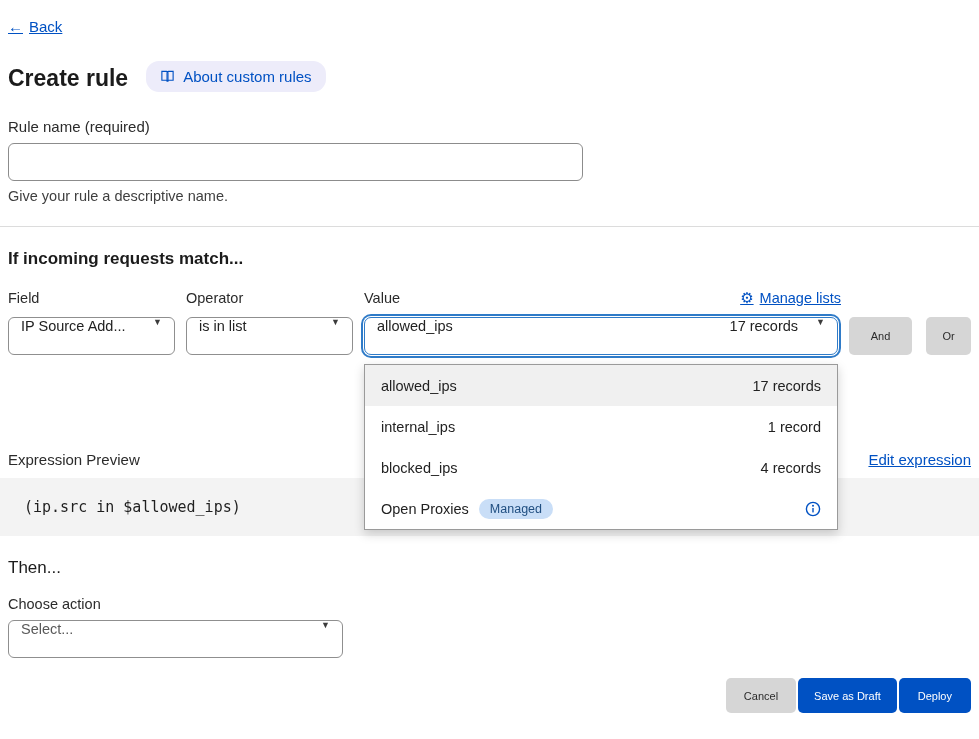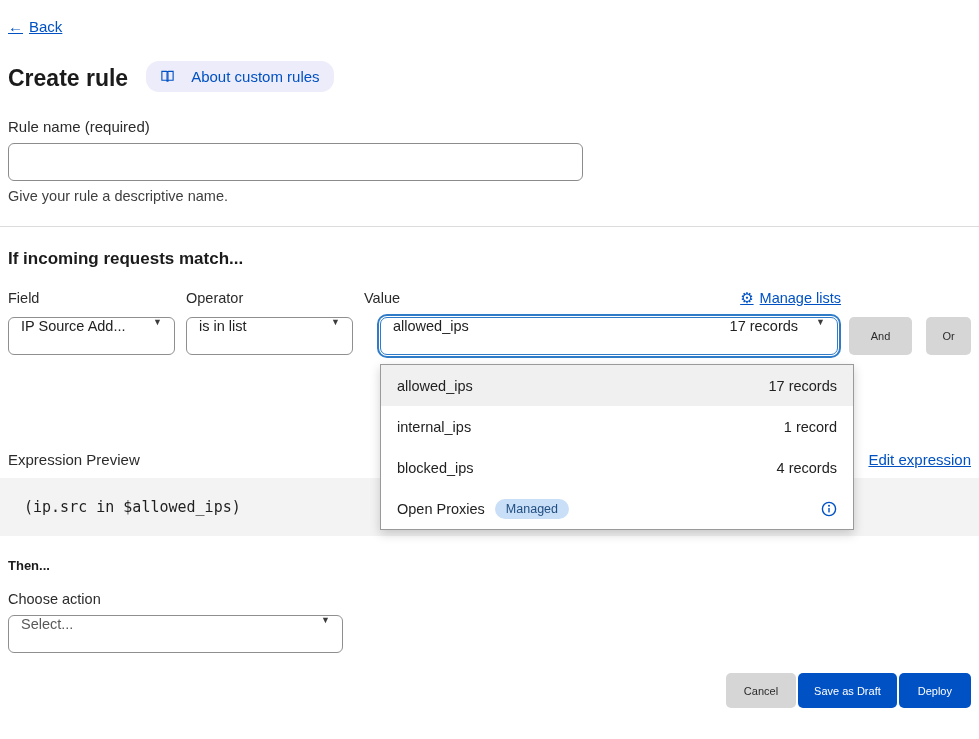--- a/index.html
+++ b/index.html
@@ -18,21 +18,21 @@
     width:979px;height:739px;overflow:hidden;background:#fff;
     font-family:"Liberation Sans",sans-serif;color:#222;position:relative;
   }
   a{color:var(--link-blue);text-decoration:underline;cursor:pointer}
 
   .back-row{padding:18px 0 0 8px;font-size:15px}
   .back-link{display:inline-flex;align-items:center;gap:6px}
 
   .title-row{display:flex;align-items:flex-end;gap:18px;margin:26px 0 0 8px}
   .page-title{font-size:23px;font-weight:700;color:#1b1b1b;margin:0}
-  .about-pill{display:inline-flex;align-items:center;gap:16px;background:var(--pill-bg);
+  .about-pill{display:inline-flex;align-items:center;gap:8px;background:var(--pill-bg);
     color:var(--link-blue);font-size:15px;padding:7px 14px;border-radius:13px;cursor:pointer}
 
   .form-block{margin:26px 8px 0}
   .field-label{font-size:15px;color:#2b2b2b}
   .rule-input{display:block;margin-top:8px;width:575px;height:38px;border:1px solid #8c8c8c;
     border-radius:6px;padding:0 12px;font-size:15px;font-family:inherit;color:#222;outline:none}
   .helper{margin-top:7px;font-size:14.5px;color:#3f3f3f}
 
   .divider{border:0;border-top:1px solid #dcdcdc;margin:22px 0 0 0}
 
@@ -44,21 +44,21 @@
   .labels-row .col-c{flex:1;display:flex;justify-content:space-between;align-items:center}
   .labels-row .col-spacer{width:130px}
   .manage-link{display:inline-flex;align-items:center;gap:6px;font-size:14.5px}
   .gear{font-size:15px;text-decoration:none;display:inline-block}
 
   .controls-row{display:flex;margin:10px 8px 0;align-items:center;position:relative}
   .select{height:38px;border:1px solid #8f8f8f;border-radius:6px;background:#fff;display:flex;
     align-items:flex-start;padding:0 12px;font-size:14.5px;color:#222;cursor:pointer}
   .chevron{margin-left:auto;font-size:9px;color:#3c3c3c;line-height:1}
   .select-field{width:167px;margin-right:11px}
-  .select-operator{width:167px;margin-right:27px}
+  .select-operator{width:167px;margin-right:11px}
   .value-wrap{flex:1;position:relative}
   .select-value{width:100%;border:1px solid var(--focus-blue);border-radius:7px;
     box-shadow:0 0 0 1px #ffffff,0 0 0 3px var(--focus-blue)}
   .select-value .meta{margin-left:auto;color:#222}
   .select-value .chevron{margin-left:18px}
   .btn{border:none;border-radius:5px;font-size:11px;font-family:inherit;cursor:pointer}
   .btn-gray{background:var(--gray-button-bg);color:#2b2b2b}
   .and-btn{width:63px;height:38px;margin-left:11px}
   .or-btn{width:45px;height:38px;margin-left:14px}
 
@@ -71,21 +71,21 @@
   .badge{background:var(--badge-bg);color:var(--badge-text);font-size:12.5px;padding:3px 11px;
     border-radius:11px;margin-left:10px}
   .info-icon{margin-left:auto;display:inline-flex;cursor:pointer}
 
   .expr-row{display:flex;justify-content:space-between;align-items:baseline;margin:96px 8px 0}
   .expr-label{font-size:15px;color:#2b2b2b}
   .edit-link{font-size:15px}
   .expr-code{background:var(--code-bg);margin-top:10px;padding:20px 24px;
     font-family:"DejaVu Sans Mono","Liberation Mono",monospace;font-size:15px;color:#1f1f1f}
 
-  .then-heading{font-size:13px;font-weight:700;margin:22px 8px 0;color:#1b1b1b}
+  .then-heading{font-size:17px;font-weight:400;margin:22px 8px 0;color:#1b1b1b}
   .action-label{margin:18px 8px 0;font-size:14.5px;color:#2b2b2b}
   .action-select{width:335px;margin:8px 0 0 8px;color:#595959}
 
   .footer{display:flex;justify-content:flex-end;align-items:flex-end;gap:2px;margin:20px 8px 0}
   .footer .btn{height:35px}
   .cancel-btn{padding:0 18px}
   .btn-primary{background:var(--primary-blue);color:#fff}
   .save-draft-btn{padding:0 16px}
   .deploy-btn{padding:0 19px}
 </style>

